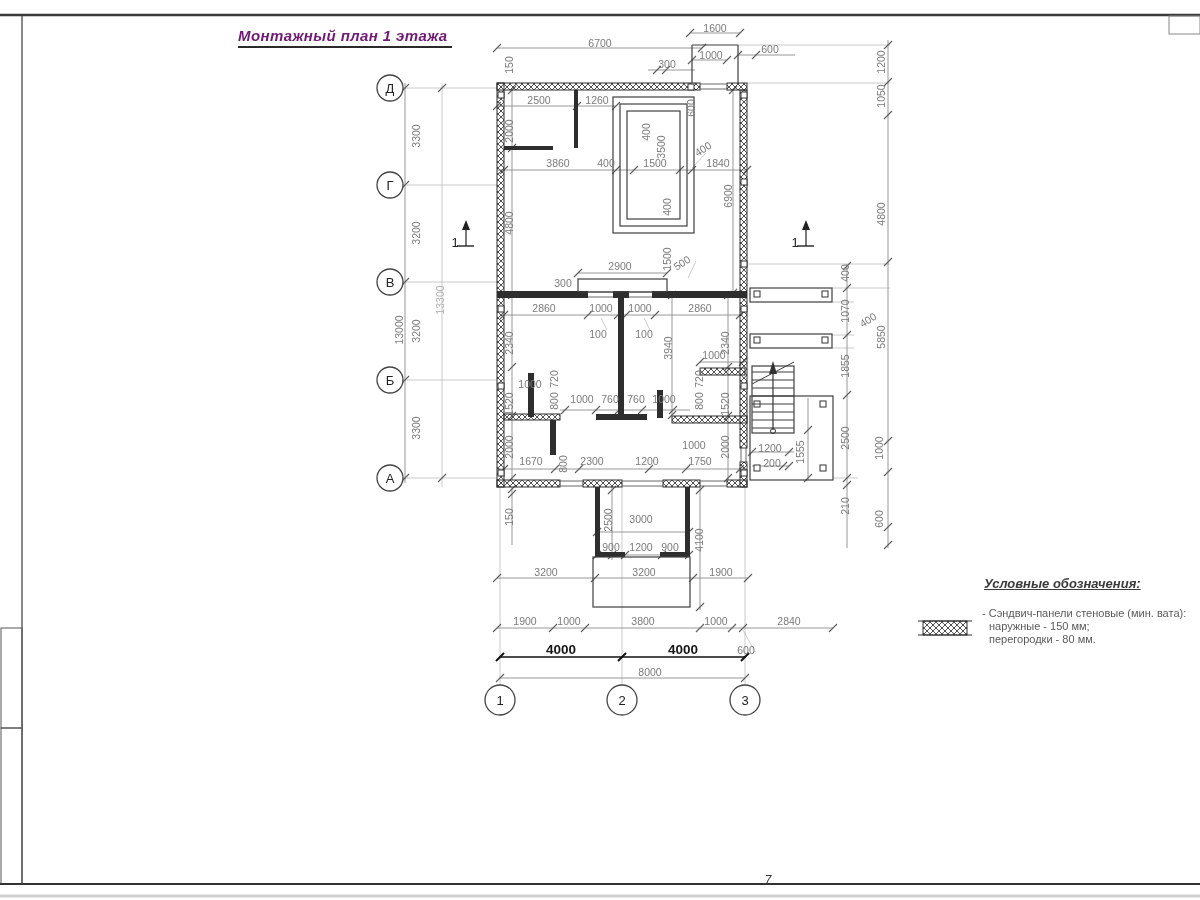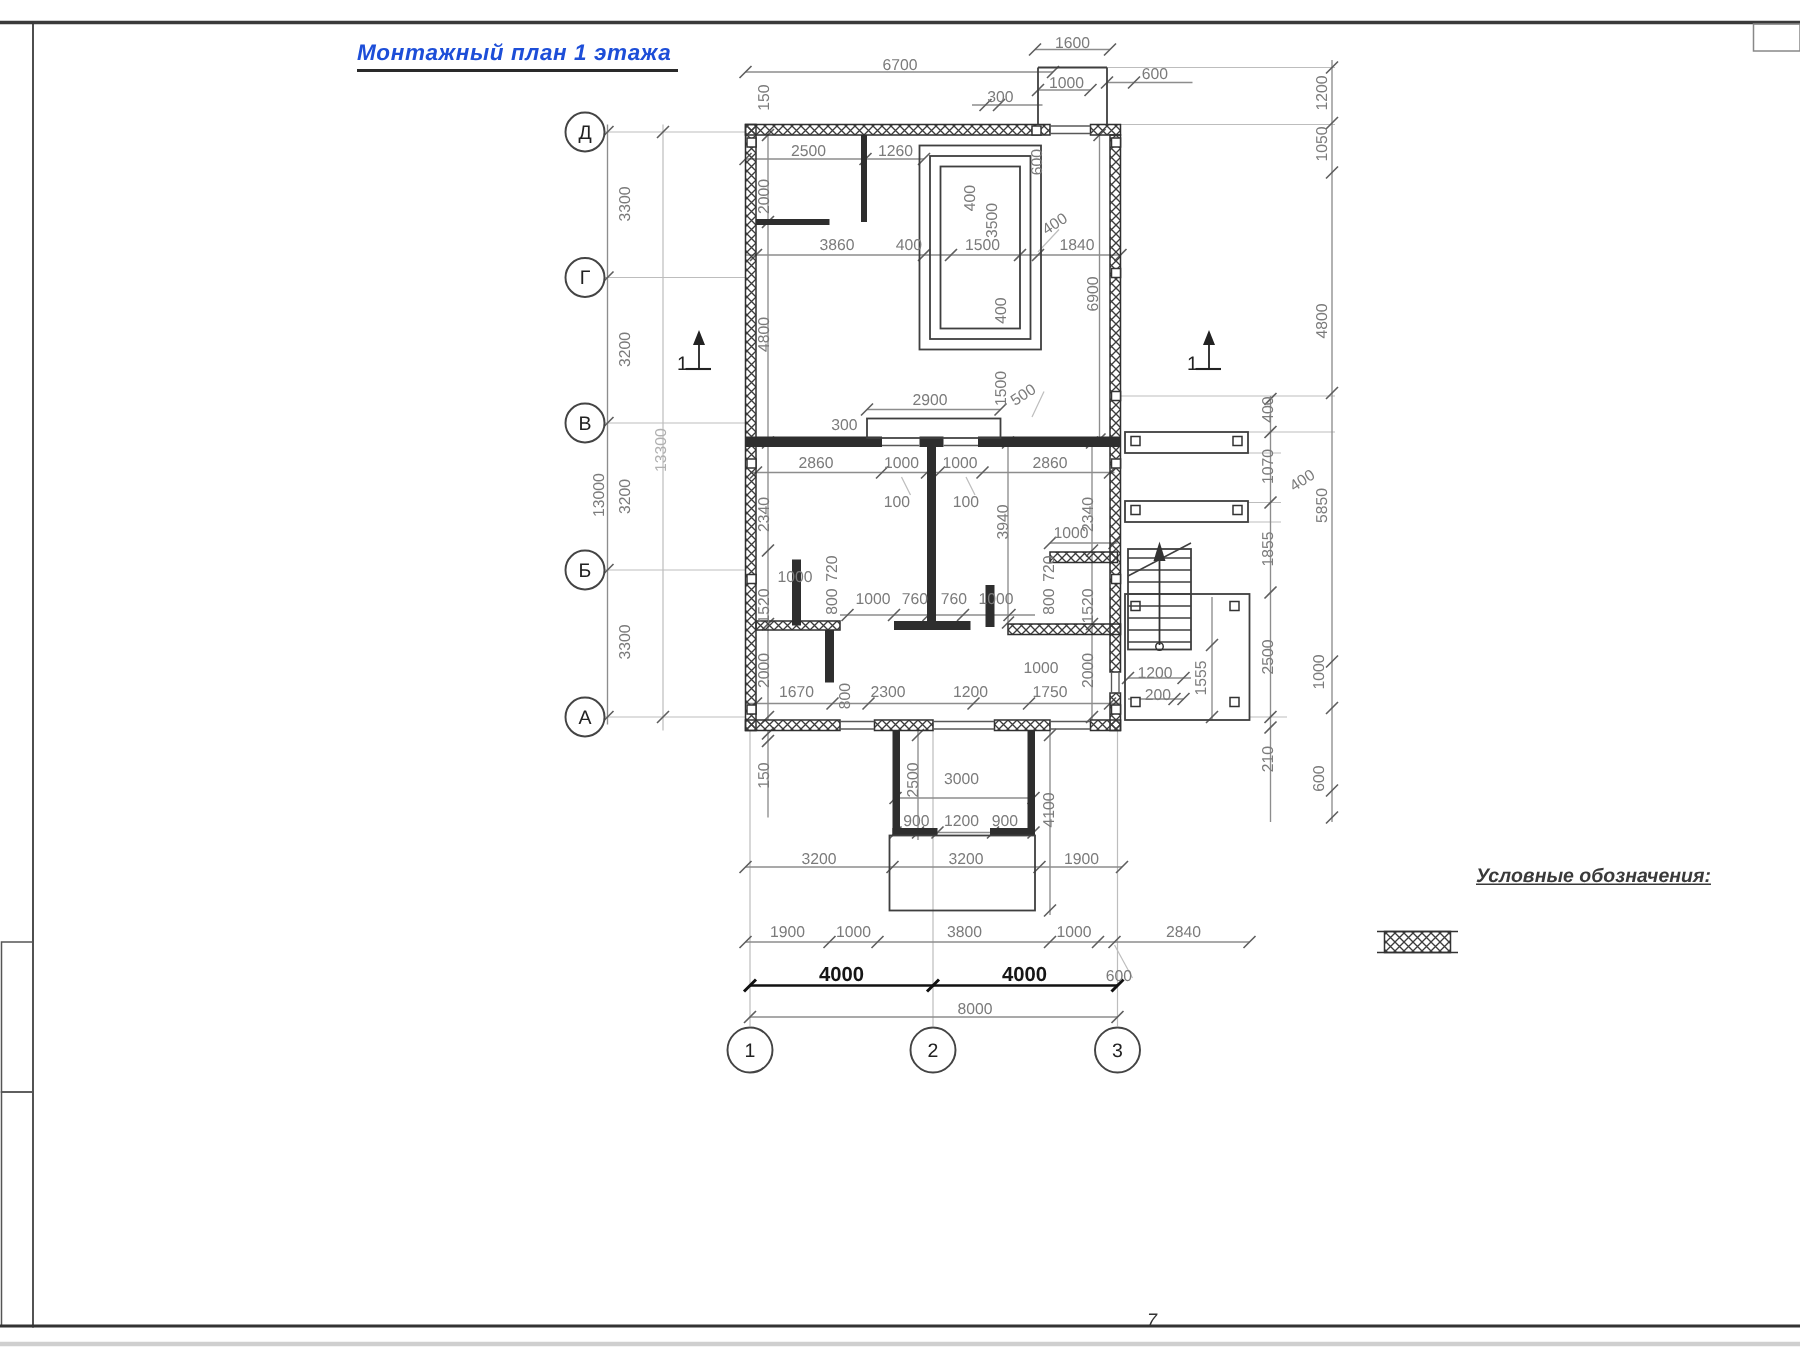--- a/index.html
+++ b/index.html
@@ -1,20 +1,20 @@
 <!DOCTYPE html>
 <html><head>
 <meta charset="utf-8">
 <style>
   html,body{margin:0;padding:0;background:#fff;}
   .sheet{position:relative;width:1200px;height:900px;background:#ffffff;overflow:hidden;
          font-family:"Liberation Sans",sans-serif;}
   #plan-svg{position:absolute;left:0;top:0;}
   .drawing-title{position:absolute;left:238px;top:27px;font-size:15px;font-style:italic;
-    font-weight:bold;color:#1d4ed8;border-bottom:2px solid #2a2a2a;padding:0 4px 2px 0;
+    font-weight:bold;color:#701a75;border-bottom:2px solid #2a2a2a;padding:0 4px 2px 0;
     letter-spacing:.4px;white-space:nowrap;}
   .legend{position:absolute;left:918px;top:576px;width:286px;color:#555;}
   .legend-title{font-size:13px;font-style:italic;font-weight:bold;color:#3a3a3a;
     text-decoration:underline;margin-left:66px;margin-bottom:16px;white-space:nowrap;}
   .legend-item{display:flex;align-items:flex-start;gap:10px;}
   .legend-symbol{flex:0 0 auto;margin-top:9px;}
   .legend-text{font-size:11px;line-height:1.2;color:#5a5a5a;}
   .legend-text .sub{margin-left:7px;}
   text{font-family:"Liberation Sans",sans-serif;}
   .dim{font-size:10.5px;fill:#7b7b7b;}
@@ -410,15 +410,20 @@
   <div class="drawing-title">Монтажный план 1 этажа</div>
 
   <div class="legend">
     <div class="legend-title">Условные обозначения:</div>
     <div class="legend-item">
       <svg class="legend-symbol" width="54" height="24">
         <line x1="0" y1="5" x2="54" y2="5" stroke="#333" stroke-width="1"></line>
         <line x1="0" y1="19" x2="54" y2="19" stroke="#333" stroke-width="1"></line>
         <rect x="5" y="5" width="44" height="14" fill="url(#xh)" stroke="#333" stroke-width="1"></rect>
       </svg>
+      <div class="legend-text">
+        <div>- Сэндвич-панели стеновые (мин. вата):</div>
+        <div class="sub">наружные - 150 мм;</div>
+        <div class="sub">перегородки - 80 мм.</div>
+      </div>
     </div>
   </div>
 </div>
 
 </body></html>

